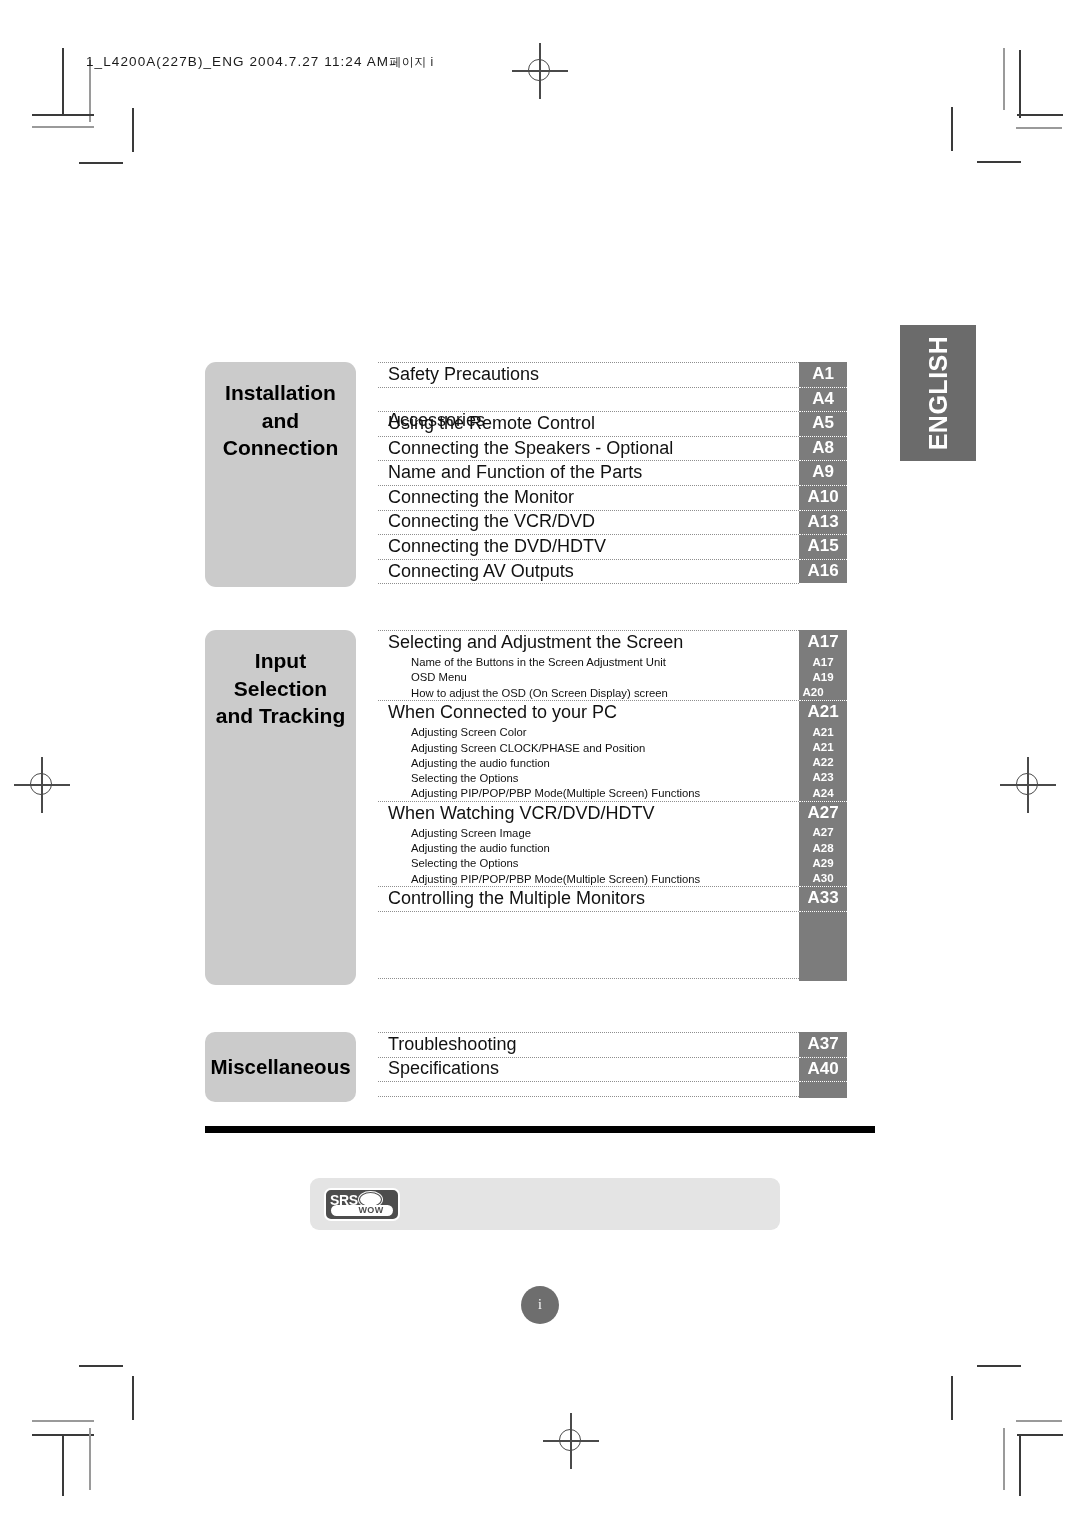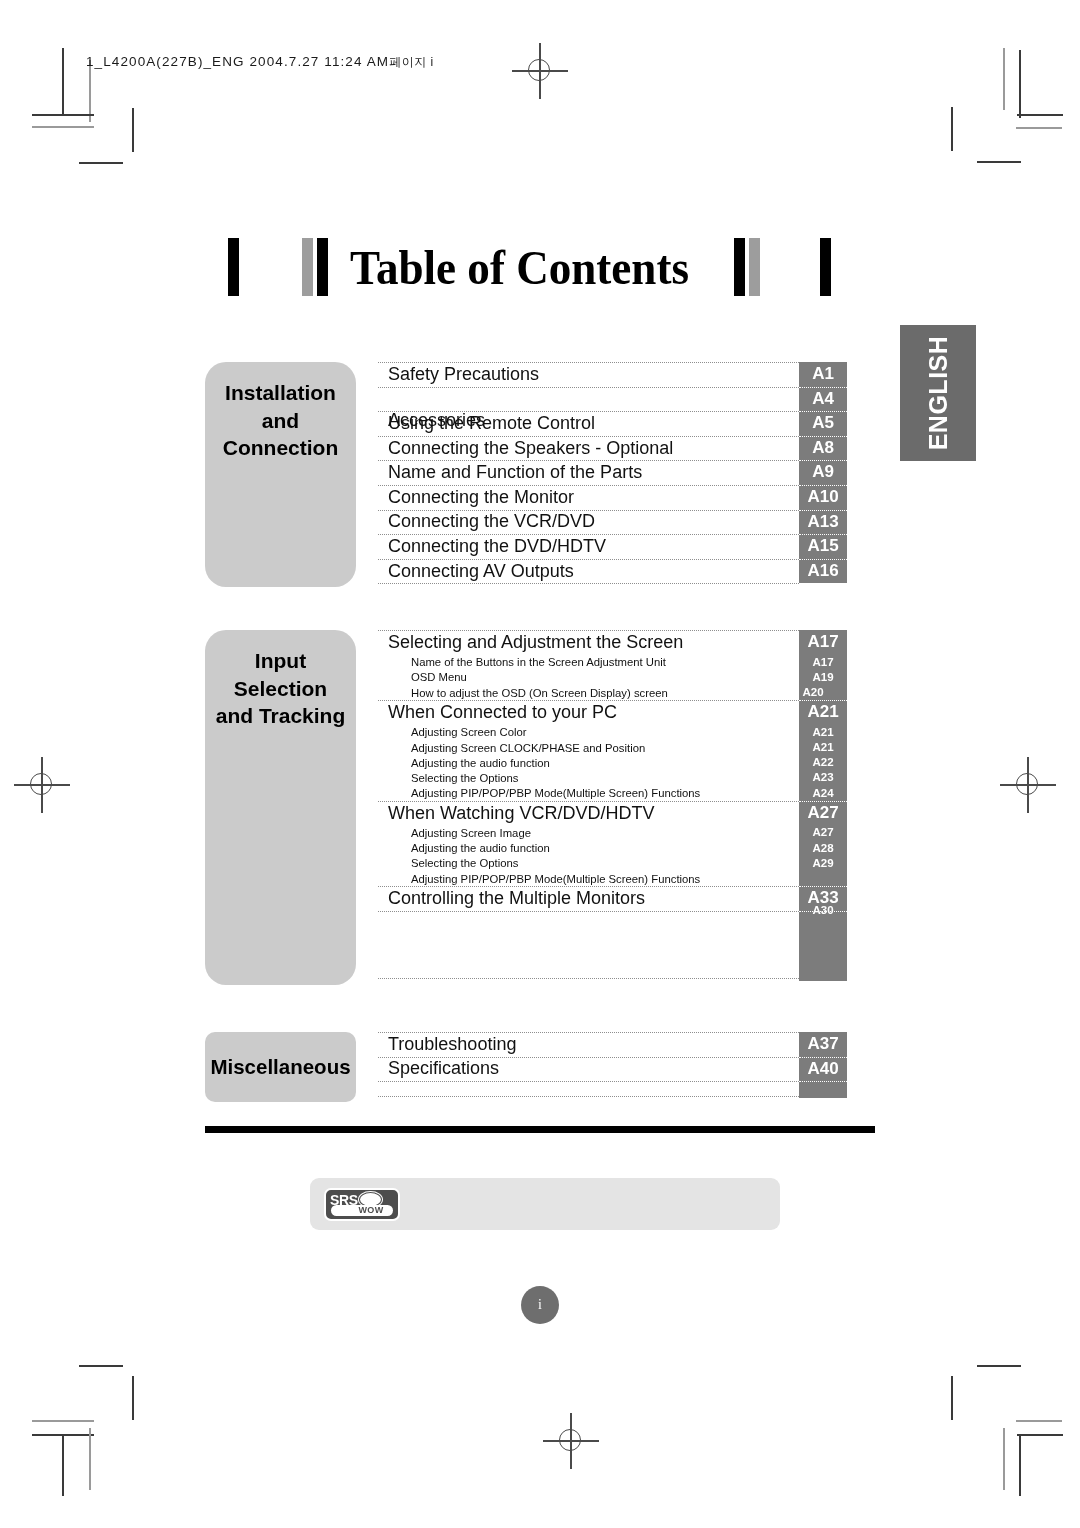--- a/index.html
+++ b/index.html
@@ -93,21 +93,21 @@
 
   
   .section { position: absolute; }
 
   .sidebar-box {
     position: absolute;
     left: 0;
     top: 0;
     width: 151px;
     background: #cbcbcb;
-    border-radius: 21px;
+    border-radius: 11px;
     display: flex;
     align-items: flex-start;
     justify-content: center;
     box-sizing: border-box;
   }
   .sidebar-label {
     font-weight: bold;
     font-size: 21px;
     line-height: 1.32;
     color: #000;
@@ -315,29 +315,20 @@
       <div class="h"></div>
         <div class="v"></div>
         <div class="c"></div>
     </div>
   </div>
 
   <div class="slug">
     <span>1_L4200A(227B)_ENG  2004.7.27  11:24 AM</span><span class="kr">페이지 i</span>
   </div>
 
-  <div class="title-row">
-    <div class="bar" style="margin-right:63px;"></div>
-    <div class="bar gray" style="margin-right:4px;"></div>
-    <div class="bar" style="margin-right:22px;"></div>
-    <div class="title-text">Table of Contents</div>
-    <div class="bar" style="margin-left:16px; margin-right:4px;"></div>
-    <div class="bar gray" style="margin-right:60px;"></div>
-    <div class="bar"></div>
-  </div>
 
   <div class="english-tab">
     <span>ENGLISH</span>
   </div>
 
   <div class="section" style="left:205px; top:362px; width:670px; height:225px;">
     <div class="sidebar-box" style="height:225px;">
       <div class="sidebar-label">Installation
 and
 Connection</div>
@@ -470,21 +461,21 @@
             <span class="label">Adjusting the audio function</span>
           </div>
           <div class="pnum sub" style="top: 210.6px; left: 421px; width: 48px; height: 15.2px;">A28</div>
           <div class="row sub" style="position: absolute; top: 225.8px; left: 0px; width: 421px; height: 15.2px;">
             <span class="label">Selecting the Options</span>
           </div>
           <div class="pnum sub" style="top: 225.8px; left: 421px; width: 48px; height: 15.2px;">A29</div>
           <div class="row sub" style="position: absolute; top: 241px; left: 0px; width: 421px; height: 15.2px;">
             <span class="label">Adjusting PIP/POP/PBP Mode(Multiple Screen) Functions</span>
           </div>
-          <div class="pnum sub" style="top: 241px; left: 421px; width: 48px; height: 15.2px; margin-top: 32px;">A30</div>
+          <div class="pnum sub" style="top: 241px; left: 421px; width: 48px; height: 15.2px;">A30</div>
           <div class="dots" style="top: 256.2px; width: 421px;"></div>
           <div class="pdash" style="top: 256.2px; left: 421px; width: 48px;"></div>
           <div class="row main" style="position: absolute; top: 256.2px; left: 0px; width: 421px; height: 24.6px;">
             <span class="label">Controlling the Multiple Monitors</span>
           </div>
           <div class="pnum main" style="top: 256.2px; left: 421px; width: 48px; height: 24.6px;">A33</div>
           <div class="dots" style="top: 280.8px; width: 421px;"></div>
           <div class="pdash" style="top: 280.8px; left: 421px; width: 48px;"></div>
           <div class="dots" style="top: 348px; width: 421px;"></div>
         </div>

